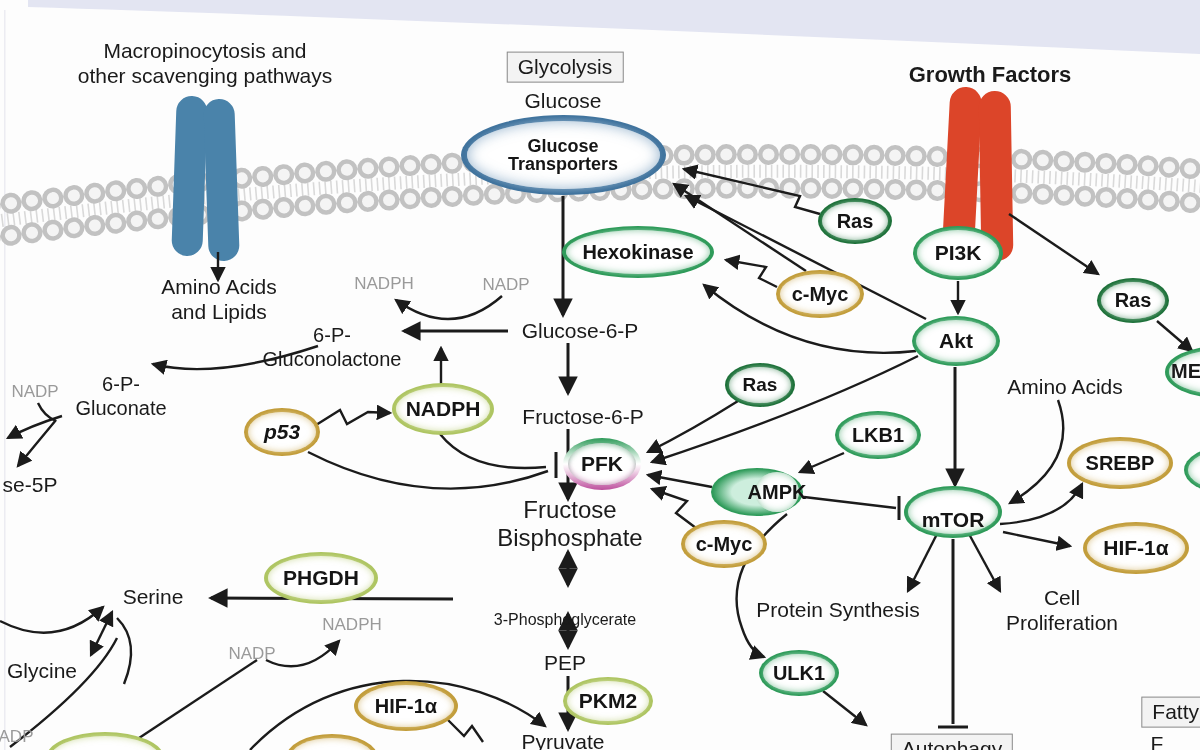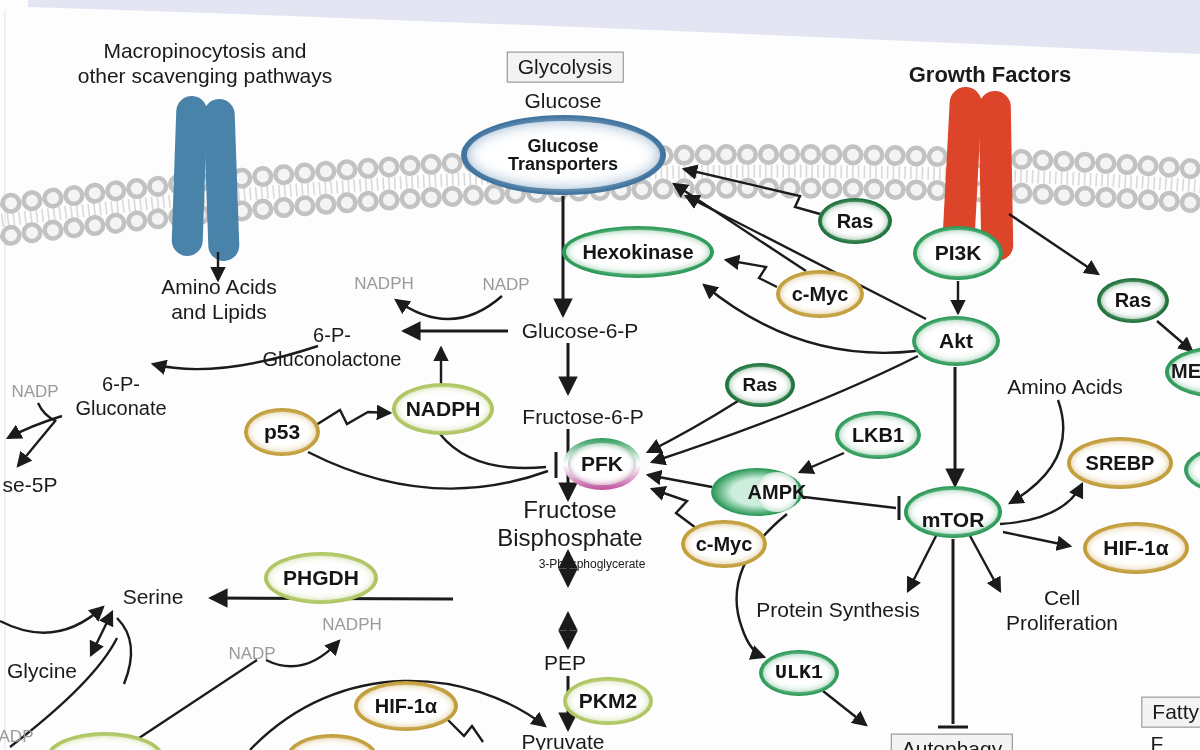--- a/index.html
+++ b/index.html
@@ -178,21 +178,21 @@
           <span style="white-space: pre-line; text-align: right;">SREBP</span>
         </div>
       </div>
       <div class="oval s-gold" style="left: 1083px; top: 522px; width: 106px; height: 52px;">
         <div class="in" style="font-size: 21px;">
           <span style="white-space: pre-line;">HIF-1α</span>
         </div>
       </div>
       <div class="oval s-gold" style="left: 244px; top: 408px; width: 76px; height: 48px;">
         <div class="in" style="font-size: 21px;">
-          <span style="white-space: pre-line;">p53</span>
+          <span style="white-space: pre-line; font-style: italic;">p53</span>
         </div>
       </div>
       <div class="oval s-ygreen" style="left: 392px; top: 383px; width: 102px; height: 52px;">
         <div class="in" style="font-size: 21px;">
           <span style="white-space: pre-line;">NADPH</span>
         </div>
       </div>
       <div class="oval s-pfk" style="left: 563px; top: 438px; width: 78px; height: 52px;">
         <div class="in" style="font-size: 21px;">
           <span style="white-space: pre-line;">PFK</span>
@@ -206,21 +206,21 @@
       <div class="oval s-ygreen" style="left: 264px; top: 552px; width: 114px; height: 52px;">
         <div class="in" style="font-size: 21px;">
           <span style="white-space: pre-line; text-align: right;">PHGDH</span>
         </div>
       </div>
       <div class="oval s-ygreen" style="left: 563px; top: 677px; width: 90px; height: 48px;">
         <div class="in" style="font-size: 21px;">
           <span style="white-space: pre-line;">PKM2</span>
         </div>
       </div>
-      <div class="oval s-green" style="left: 759px; top: 650px; width: 80px; height: 46px; font-family: Liberation Mono, monospace;">
+      <div class="oval s-green" style="left: 759px; top: 650px; width: 80px; height: 46px;">
         <div class="in" style="font-size: 20px;">
           <span style="white-space: pre-line;">ULK1</span>
         </div>
       </div>
       <div class="oval s-gold" style="left: 354px; top: 681px; width: 104px; height: 50px;">
         <div class="in" style="font-size: 20px;">
           <span style="white-space: pre-line;">HIF-1α</span>
         </div>
       </div>
       <div class="oval s-gold" style="left: 286px; top: 734px; width: 92px; height: 48px;">
@@ -244,21 +244,21 @@
       <div class="lbl" style="left: 580px; top: 331px; font-size: 21px;">Glucose-6-P</div>
       <div class="lbl" style="left: 332px; top: 348px; font-size: 20px;">6-P-
 Gluconolactone</div>
       <div class="lbl gray" style="left: 35px; top: 392px; font-size: 17px;">NADP</div>
       <div class="lbl" style="left: 121px; top: 397px; font-size: 20px;">6-P-
 Gluconate</div>
       <div class="lbl" style="left: 30px; top: 485px; font-size: 21px;">se-5P</div>
       <div class="lbl" style="left: 583px; top: 417px; font-size: 21px;">Fructose-6-P</div>
       <div class="lbl" style="left: 570px; top: 524px; font-size: 24px;">Fructose
 Bisphosphate</div>
-      <div class="lbl" style="left: 565px; top: 564px; font-size: 12px; margin-left: 27px;">3-Phosphoglycerate</div>
+      <div class="lbl" style="left: 565px; top: 620px; font-size: 16px;">3-Phosphoglycerate</div>
       <div class="lbl" style="left: 565px; top: 663px; font-size: 21px;">PEP</div>
       <div class="lbl" style="left: 563px; top: 742px; font-size: 21px;">Pyruvate</div>
       <div class="lbl" style="left: 153px; top: 597px; font-size: 21px;">Serine</div>
       <div class="lbl" style="left: 42px; top: 671px; font-size: 21px;">Glycine</div>
       <div class="lbl gray" style="left: 352px; top: 625px; font-size: 17px;">NADPH</div>
       <div class="lbl gray" style="left: 252px; top: 654px; font-size: 17px;">NADP</div>
       <div class="lbl gray" style="left: 16px; top: 737px; font-size: 17px;">ADP</div>
       <div class="lbl" style="left: 1065px; top: 387px; font-size: 21px;">Amino Acids</div>
       <div class="lbl" style="left: 838px; top: 610px; font-size: 21px;">Protein Synthesis</div>
       <div class="lbl" style="left: 1062px; top: 611px; font-size: 21px;">Cell Proliferation</div>

